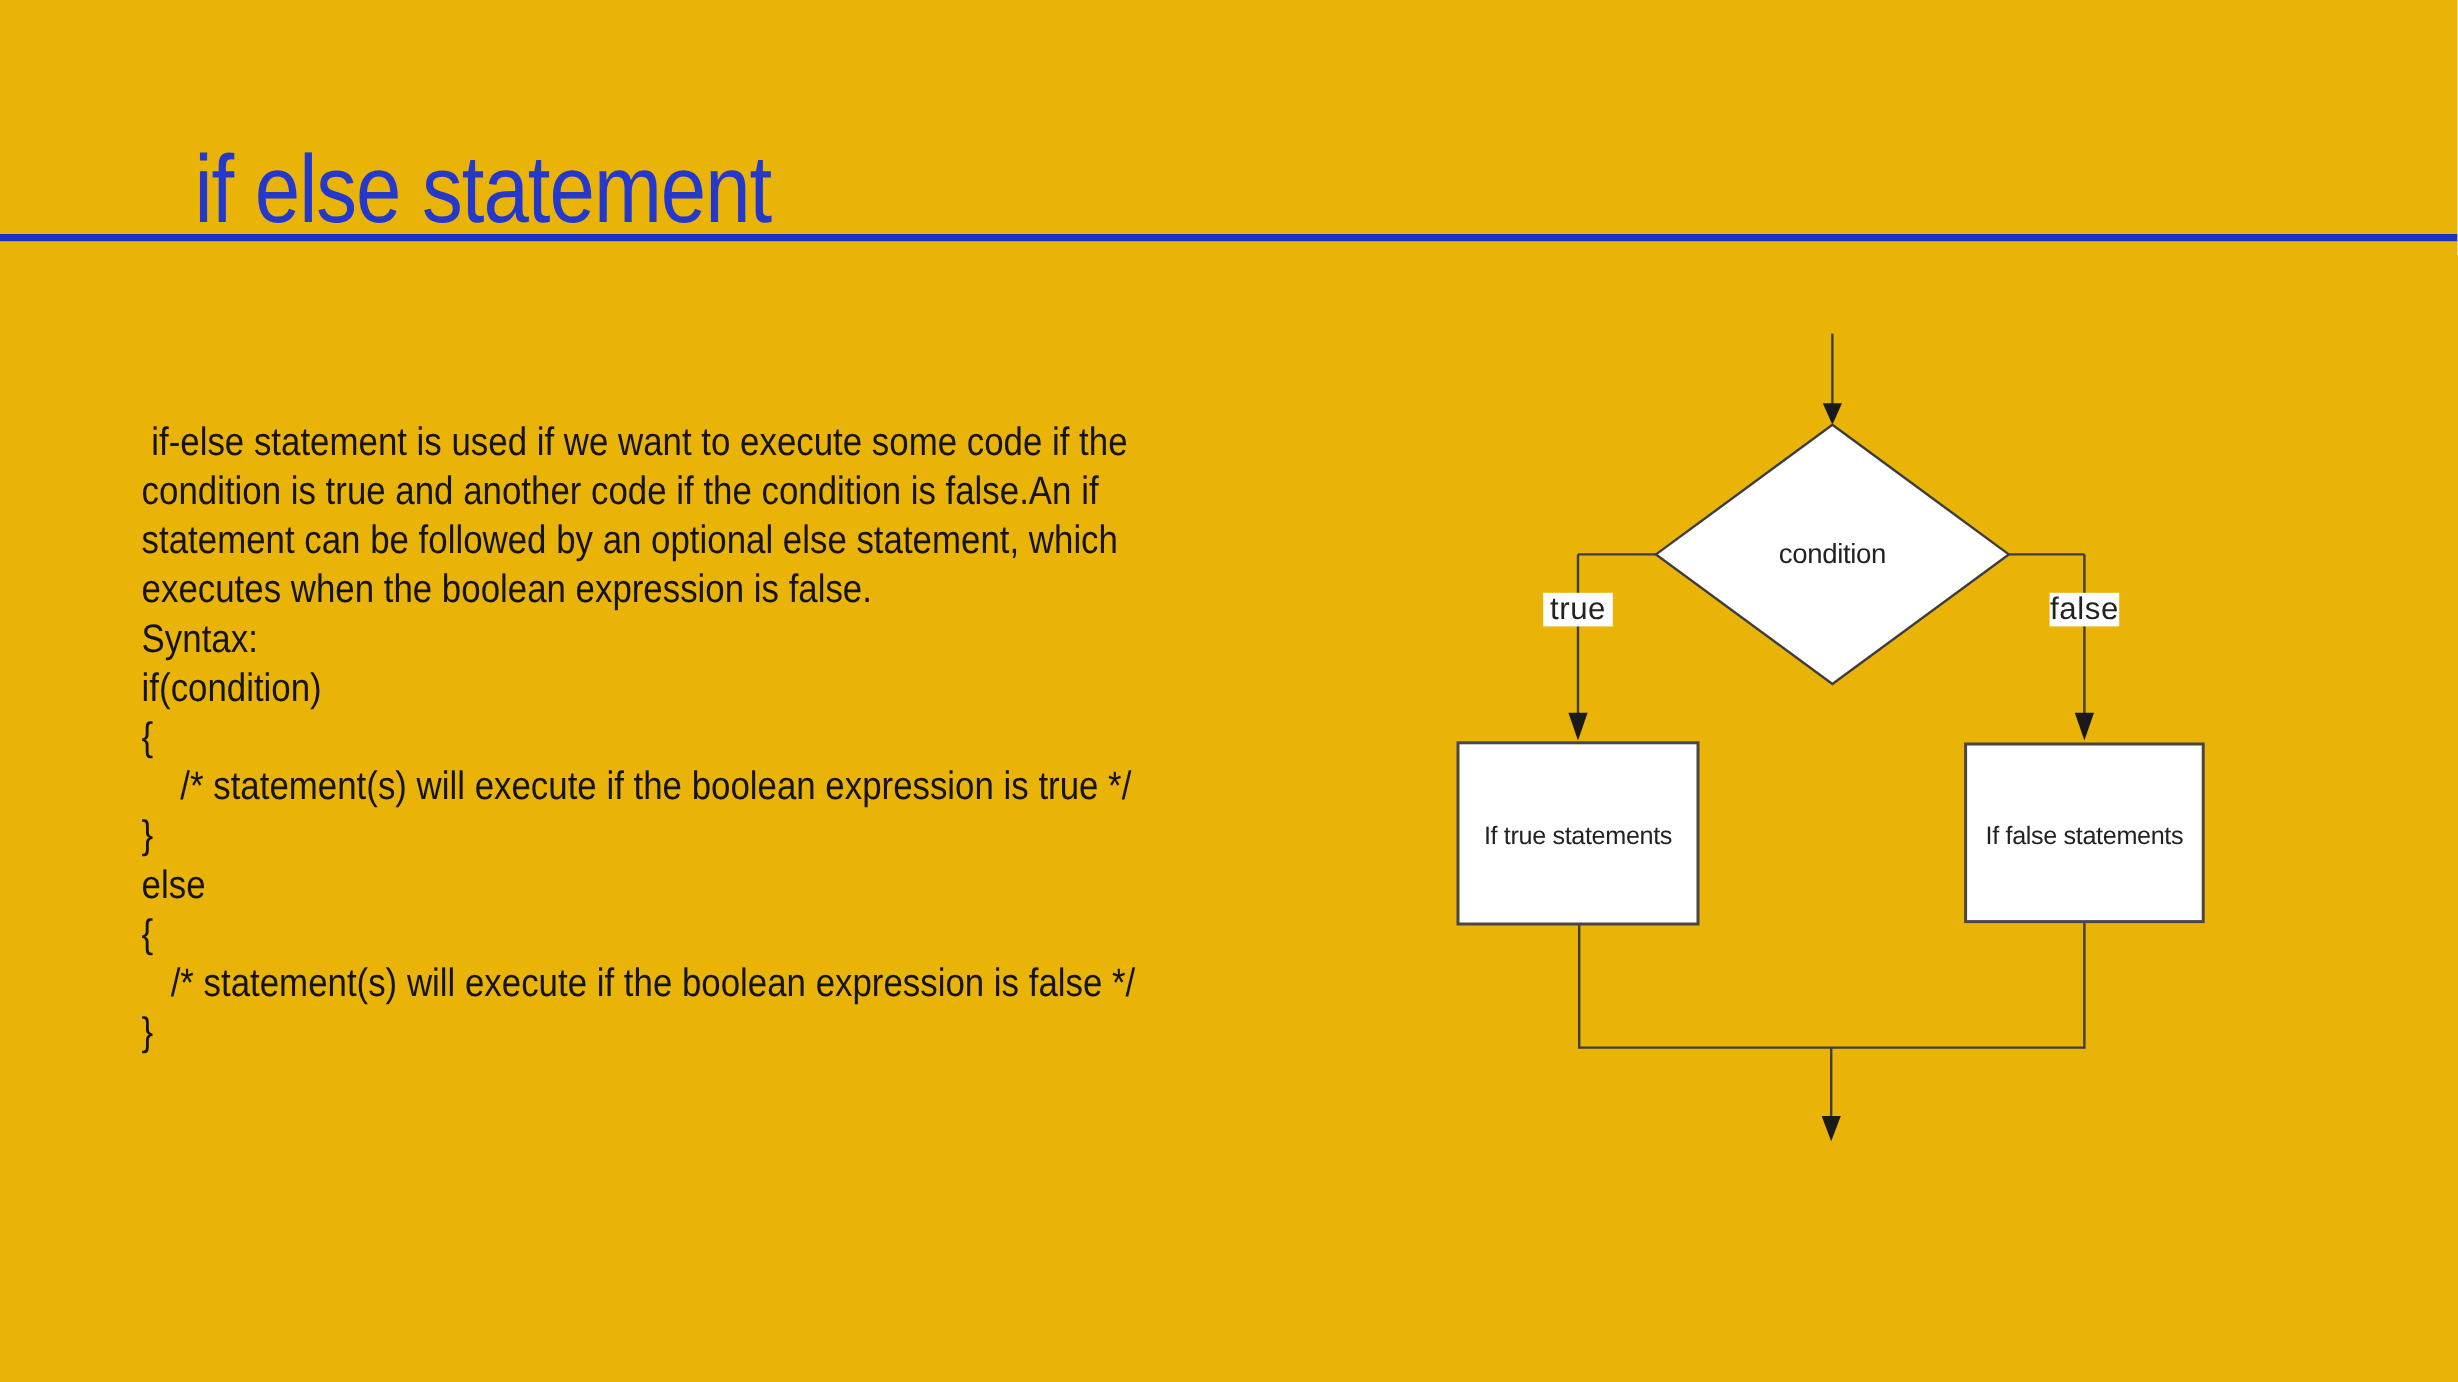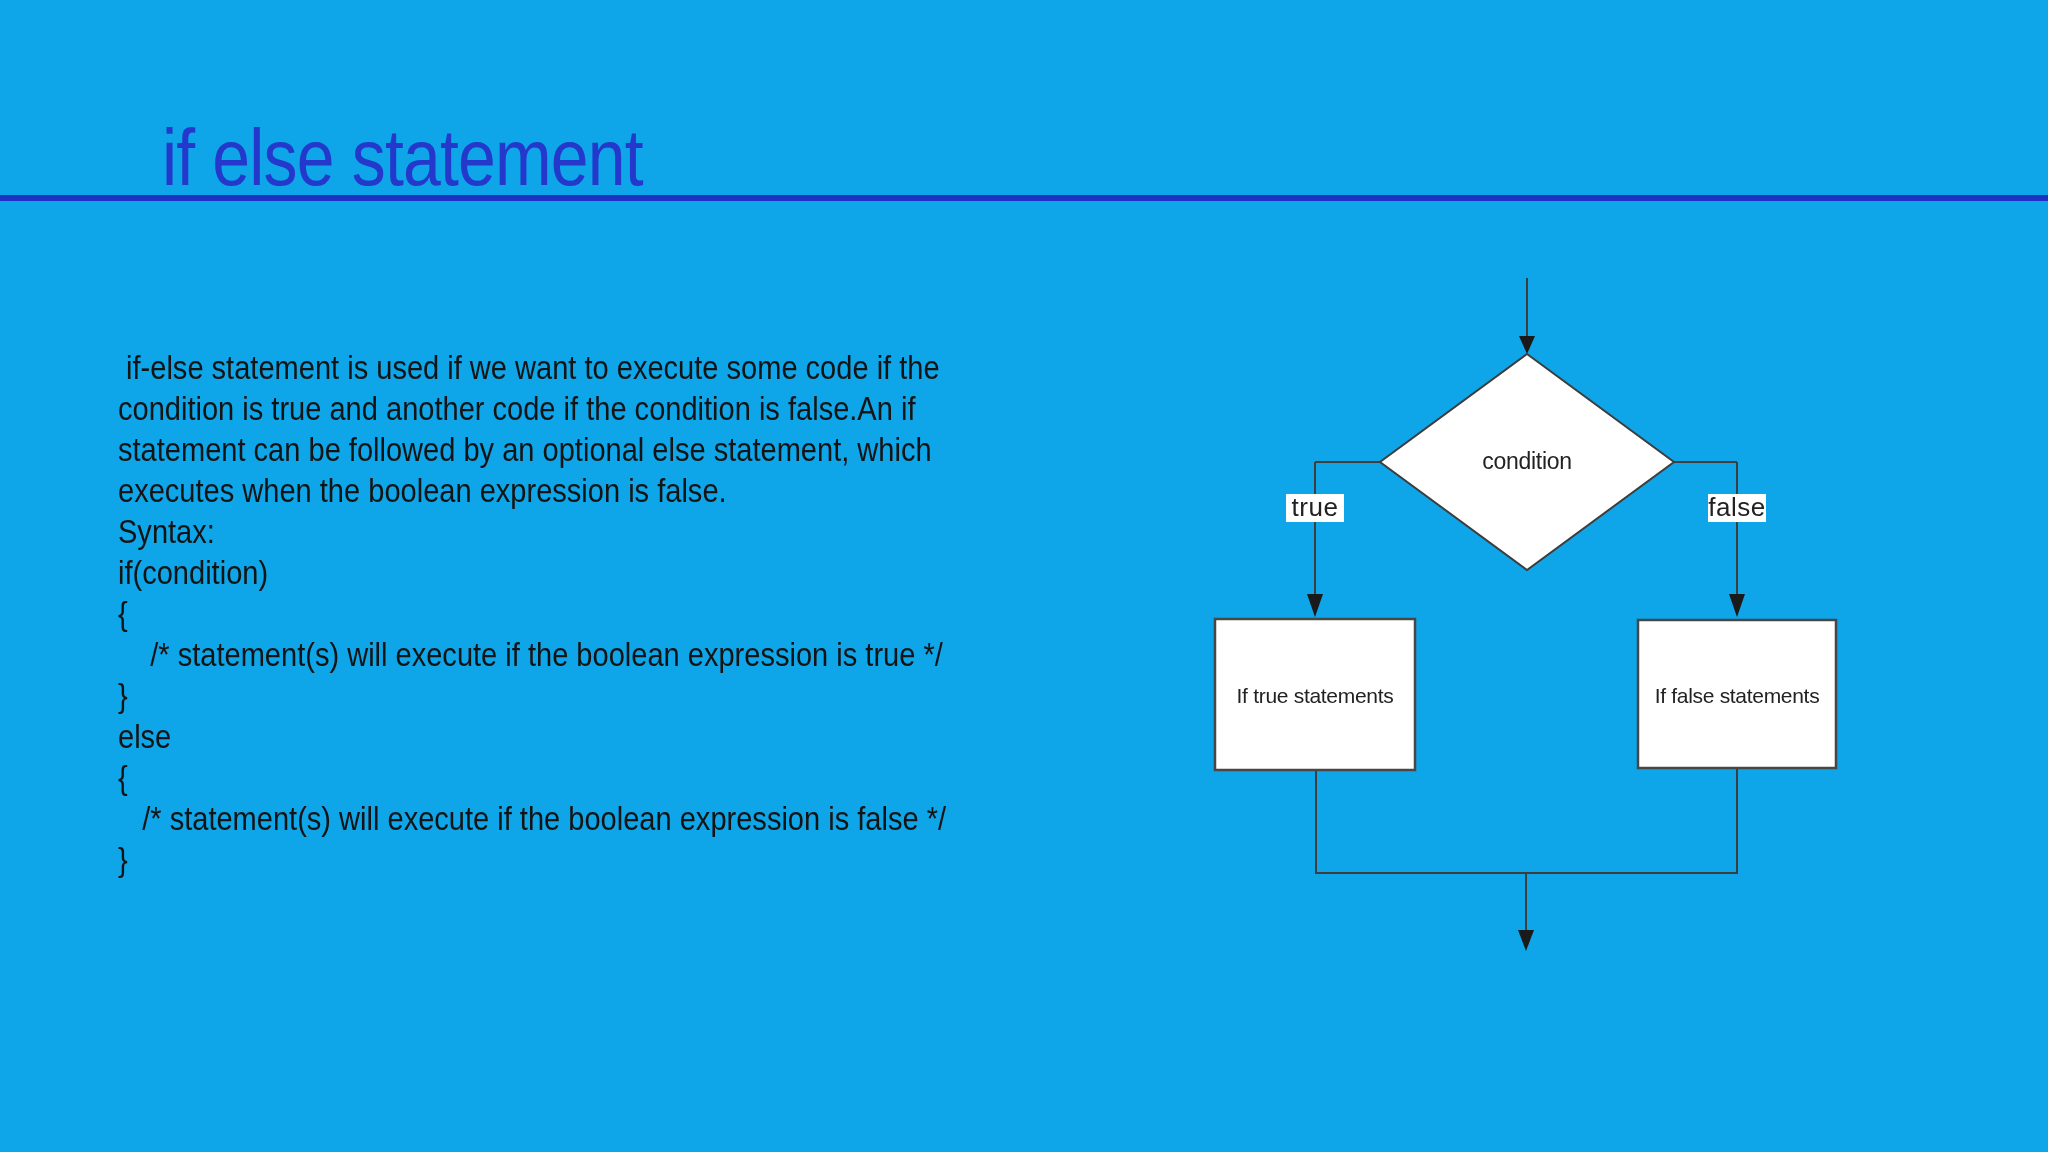--- a/index.html
+++ b/index.html
@@ -4,21 +4,21 @@
 <style>
   html, body {
     margin: 0;
     padding: 0;
     background: #ffffff;
   }
   .slide {
     position: relative;
     width: 2048px;
     height: 1152px;
-    background: #0ea5e9;
+    background: #eab308;
     overflow: hidden;
     font-family: "Liberation Sans", sans-serif;
   }
   .page-title {
     position: absolute;
     left: 162px;
     top: 118px;
     font-size: 80px;
     line-height: 1;
     color: #2438cb;

